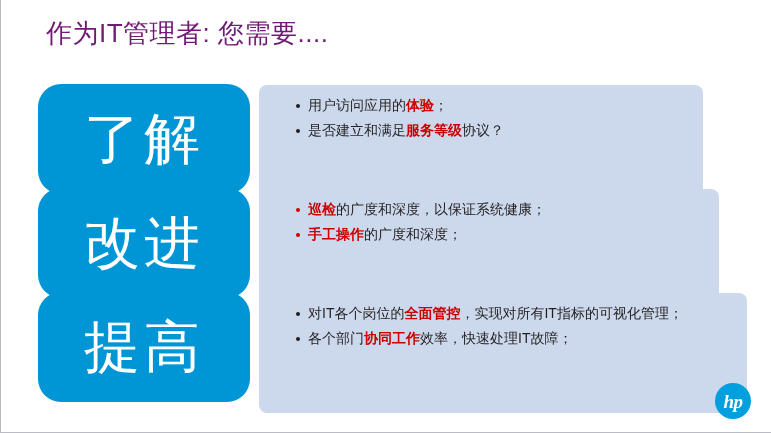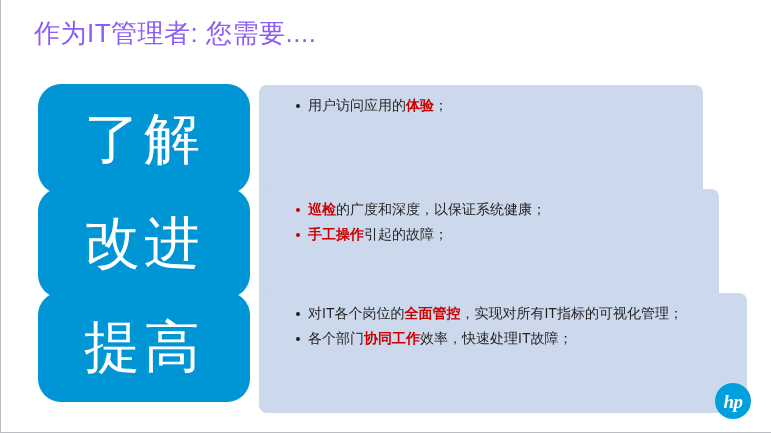--- a/index.html
+++ b/index.html
@@ -17,25 +17,25 @@
     background: #ffffff;
     border-left: 1px solid #b9bcc2;
     border-bottom: 1px solid #b9bcc2;
     box-sizing: border-box;
     overflow: hidden;
   }
 
   
   #slide-title {
     position: absolute;
-    left: 33px;
+    left: 45px;
     top: 16px;
     font-size: 26px;
     line-height: 34px;
-    color: #8b5cf6;
+    color: #701a75;
     font-weight: 400;
     letter-spacing: 0.5px;
     white-space: nowrap;
   }
 
   
   .row {
     position: absolute;
     left: 0;
     width: 771px;
@@ -147,32 +147,33 @@
 <body>
 
 <div id="slide">
 
   <div id="slide-title">作为IT管理者: 您需要....</div>
 
   <div class="row row-0">
     <div class="text-panel panel-w0">
       <ul class="bullets">
           <li><span>用户访问应用的</span><span class="em">体验</span><span>；</span></li>
+          <li><span>是否建立和满足</span><span class="em">服务等级</span><span>协议？</span></li>
         </ul>
     </div>
     <div class="label-box">
       <span class="label-text">了解</span>
     </div>
   </div>
 
   <div class="row row-1">
     <div class="text-panel panel-w1">
       <ul class="bullets">
           <li class="red-marker"><span class="em">巡检</span><span>的广度和深度，以保证系统健康；</span></li>
-          <li class="red-marker"><span class="em">手工操作</span><span>引起的故障；</span></li>
+          <li class="red-marker"><span class="em">手工操作</span><span>的广度和深度；</span></li>
         </ul>
     </div>
     <div class="label-box">
       <span class="label-text">改进</span>
     </div>
   </div>
 
   <div class="row row-2">
     <div class="text-panel panel-w2">
       <ul class="bullets">

